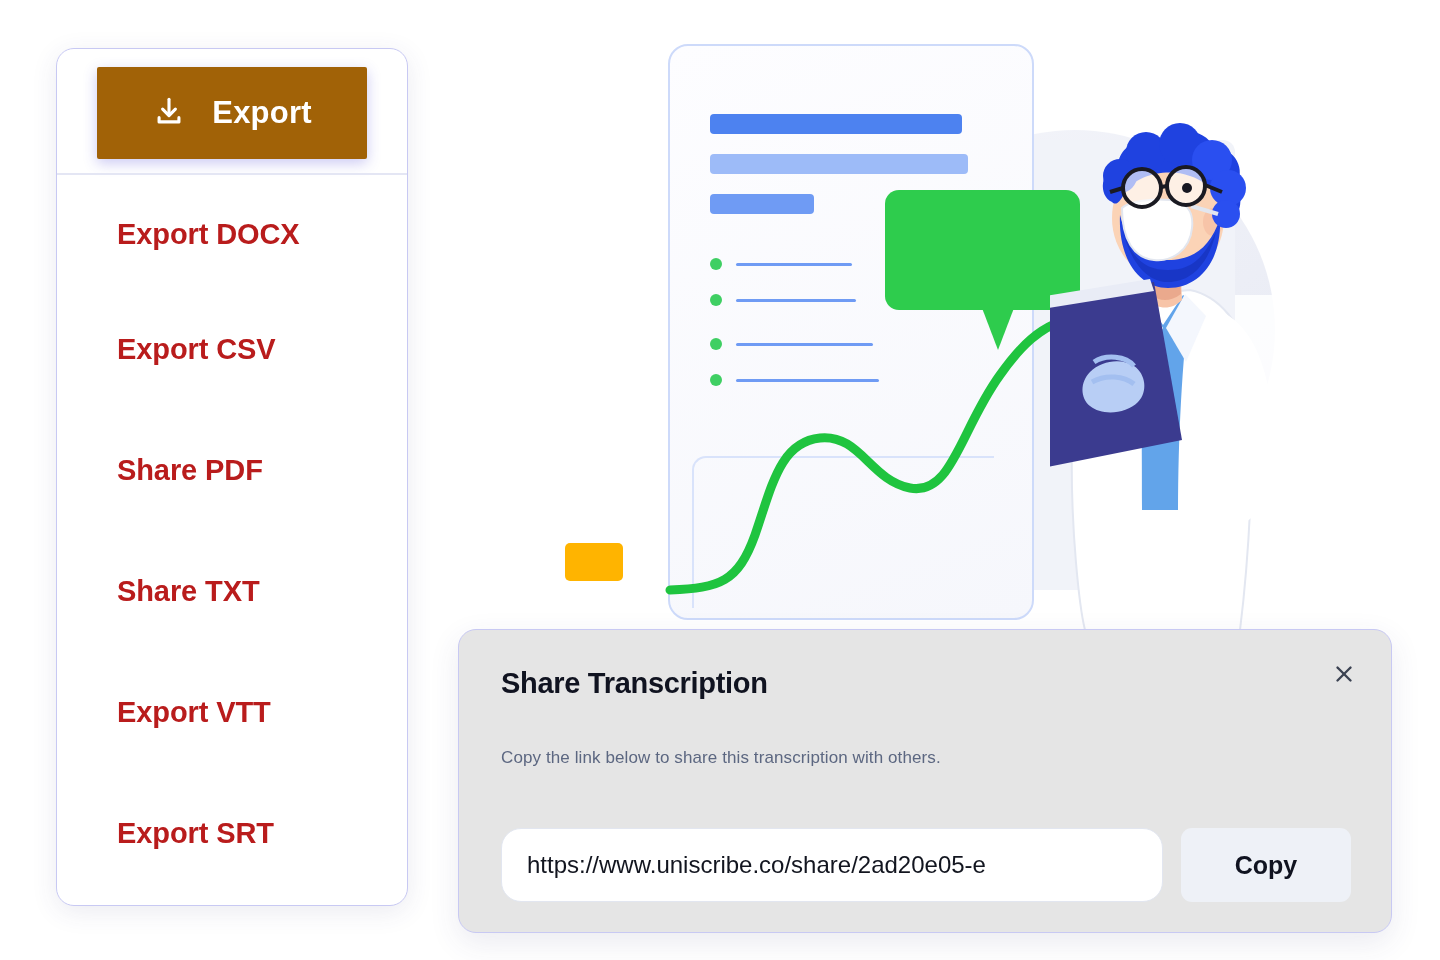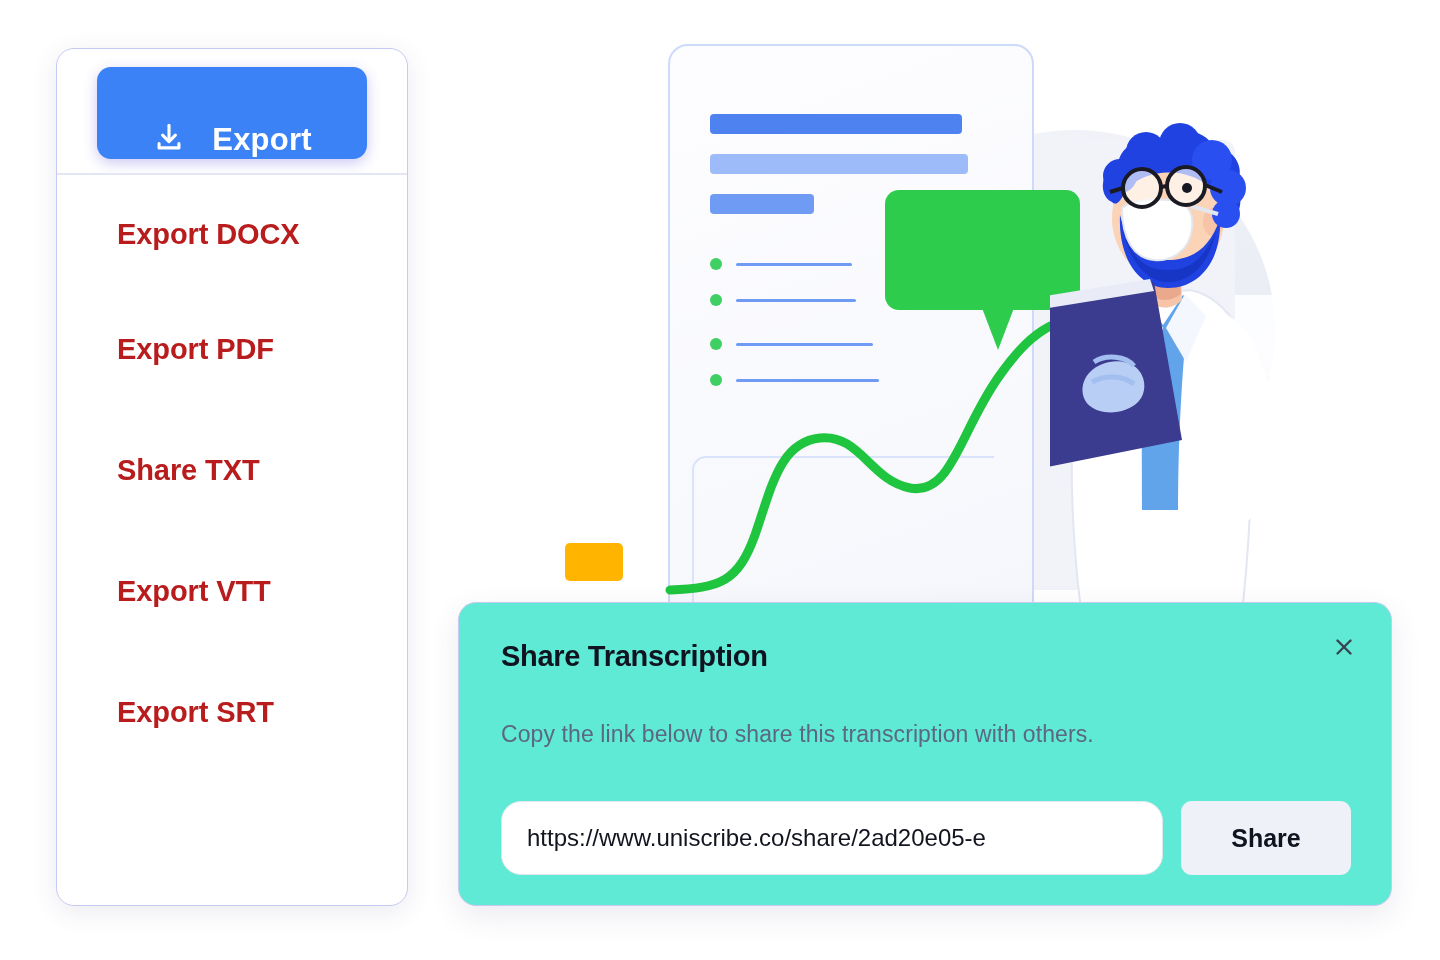--- a/index.html
+++ b/index.html
@@ -166,25 +166,25 @@
     border-radius: 18px;
     box-shadow: 0 6px 26px rgba(60,60,120,.10);
     overflow: hidden;
   }
   .export-button {
     position: absolute;
     left: 40px;
     top: 18px;
     width: 270px;
     height: 92px;
-    background: #3b82f6;
+    background: #a16207;
     border: none;
-    border-radius: 14px;
+    border-radius: 2px;
     display: flex;
-    align-items: flex-end;
+    align-items: center;
     justify-content: center;
     gap: 26px;
     cursor: pointer;
     box-shadow: 0 4px 14px rgba(63,58,212,.28);
   }
   .export-button .label {
     color: #ffffff;
     font-size: 31px;
     font-weight: bold;
     letter-spacing: .2px;
@@ -215,40 +215,40 @@
     font-weight: bold;
     letter-spacing: -.1px;
     background: transparent;
   }
   .menu-item:first-child { height: 116px; padding-top: 6px; }
 
   
   .share-dialog {
     position: absolute;
     left: 458px;
-    top: 602px;
+    top: 629px;
     width: 932px;
     height: 302px;
-    background: #5eead4;
+    background: #e5e5e5;
     border: 1.5px solid #c8c9f3;
     border-radius: 18px;
     box-shadow: 0 10px 30px rgba(60,60,120,.10);
   }
   .dialog-title {
     position: absolute;
     left: 42px; top: 37px;
     font-size: 29px;
     font-weight: bold;
     color: #101320;
     letter-spacing: -.3px;
   }
   .dialog-subtitle {
     position: absolute;
     left: 42px; top: 118px;
-    font-size: 23px;
+    font-size: 17px;
     color: #5c6781;
     letter-spacing: .1px;
   }
   .close-button {
     position: absolute;
     right: 26px; top: 24px;
     width: 42px; height: 42px;
     border: none;
     background: transparent;
     cursor: pointer;
@@ -420,21 +420,22 @@
           <path d="M5 16 V19 H19 V16"></path>
         </svg>
       </span>
       <span class="label">Export</span>
     </button>
 
     <div class="panel-divider"></div>
 
     <div class="menu-list">
       <div class="menu-item">Export DOCX</div>
-      <div class="menu-item">Export PDF</div>
+      <div class="menu-item">Export CSV</div>
+      <div class="menu-item">Share PDF</div>
       <div class="menu-item">Share TXT</div>
       <div class="menu-item">Export VTT</div>
       <div class="menu-item">Export SRT</div>
     </div>
   </div>
 
   <div class="share-dialog">
 
     <div class="dialog-title">Share Transcription</div>
 
@@ -444,16 +445,16 @@
           <path d="M6 6 L18 18"></path>
           <path d="M18 6 L6 18"></path>
         </svg>
       </span>
     </button>
 
     <div class="dialog-subtitle">Copy the link below to share this transcription with others.</div>
 
     <input class="link-input" type="text" value="https://www.uniscribe.co/share/2ad20e05-e" style="">
 
-    <button class="copy-button">Share</button>
+    <button class="copy-button">Copy</button>
   </div>
 
 </div>
 
 </body></html>

